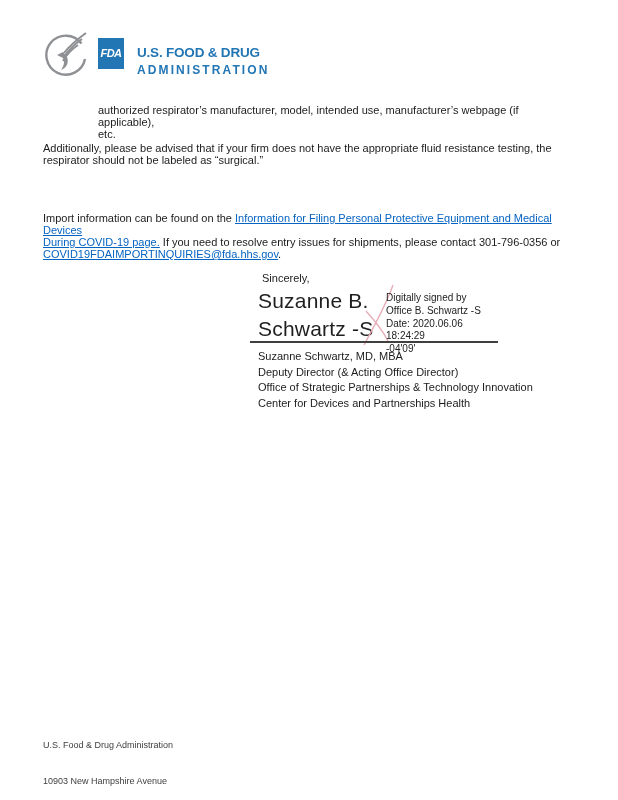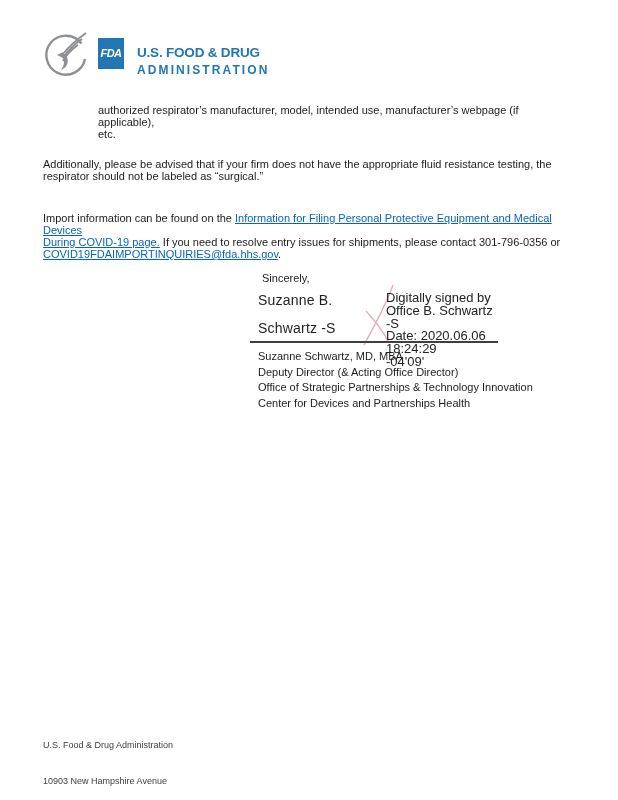--- a/index.html
+++ b/index.html
@@ -23,35 +23,35 @@
     font-weight: 700; font-size: 11px; font-style: italic; letter-spacing: -0.5px;
     margin-top: 2px;
   }
   .fda-words { margin-left: 13px; margin-top: 9px; color: #2276b4; }
   .fda-line1 { font-weight: 700; font-size: 13.5px; letter-spacing: -0.2px; }
   .fda-line2 { font-weight: 700; font-size: 12px; letter-spacing: 2.1px; margin-top: 3px; }
 
   
   .para { position: absolute; font-size: 11px; line-height: 12px; color: #1c1c1c; }
   .para-indent { left: 98px; top: 104px; width: 470px; }
-  .para-fluid  { left: 43px; top: 158px; width: 540px; }
+  .para-fluid  { left: 43px; top: 142px; width: 540px; }
   .para-import { left: 43px; top: 212px; width: 540px; }
   .link { color: #0563c1; text-decoration: underline; cursor: pointer; }
 
   
   .closing { position: absolute; left: 262px; top: 272px; font-size: 11px; }
   .big-sig {
     position: absolute; left: 258px; top: 287px;
-    font-size: 14px; line-height: 27.5px; color: #1f1f1f;
+    font-size: 21px; line-height: 27.5px; color: #1f1f1f;
     letter-spacing: 0.2px;
   }
   .flourish { position: absolute; left: 356px; top: 283px; }
   .digital {
     position: absolute; left: 386px; top: 292px;
-    font-size: 13px; line-height: 12.8px; color: #222222; width: 110px;
+    font-size: 10px; line-height: 12.8px; color: #222222; width: 110px;
   }
   .sig-rule {
     position: absolute; left: 250px; top: 341px;
     width: 248px; height: 2px; background: #3f3f3f;
   }
   .sig-block {
     position: absolute; left: 258px; top: 349px;
     font-size: 11px; line-height: 15.5px; color: #1c1c1c;
   }
 

